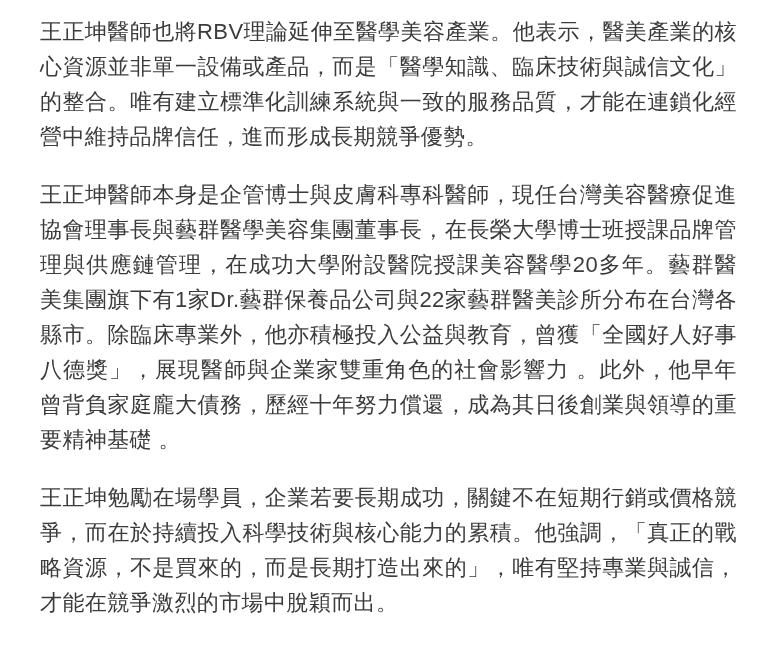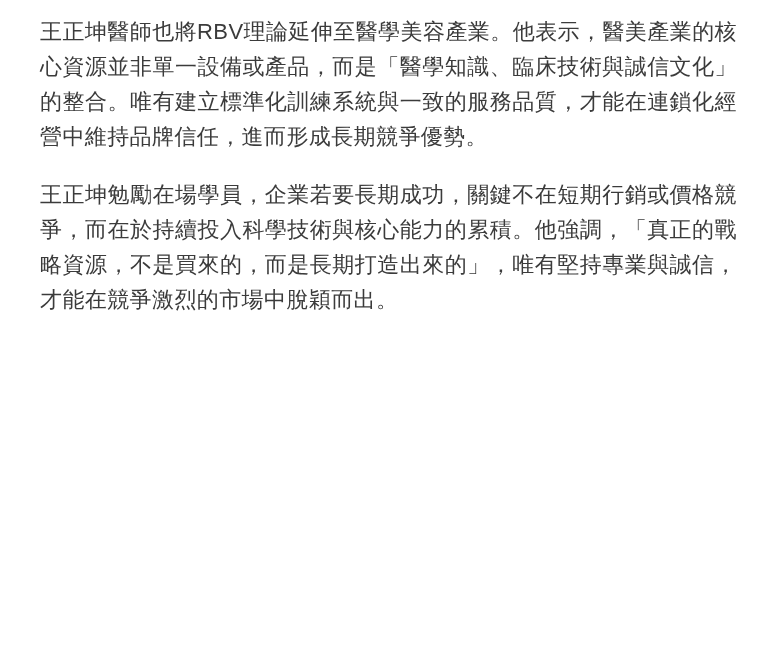--- a/index.html
+++ b/index.html
@@ -29,14 +29,15 @@
   }
   .para:last-child {
     margin-bottom: 12px;
   }
 </style>
 </head>
 <body>
 
 <div class="article">
   <p class="para">王正坤醫師也將RBV理論延伸至醫學美容產業。他表示，醫美產業的核心資源並非單一設備或產品，而是「醫學知識、臨床技術與誠信文化」的整合。唯有建立標準化訓練系統與一致的服務品質，才能在連鎖化經營中維持品牌信任，進而形成長期競爭優勢。</p>
+  <p class="para">王正坤醫師本身是企管博士與皮膚科專科醫師，現任台灣美容醫療促進協會理事長與藝群醫學美容集團董事長，在長榮大學博士班授課品牌管理與供應鏈管理，在成功大學附設醫院授課美容醫學20多年。藝群醫美集團旗下有1家Dr.藝群保養品公司與22家藝群醫美診所分布在台灣各縣市。除臨床專業外，他亦積極投入公益與教育，曾獲「全國好人好事八德獎」，展現醫師與企業家雙重角色的社會影響力 。此外，他早年曾背負家庭龐大債務，歷經十年努力償還，成為其日後創業與領導的重要精神基礎 。</p>
   <p class="para">王正坤勉勵在場學員，企業若要長期成功，關鍵不在短期行銷或價格競爭，而在於持續投入科學技術與核心能力的累積。他強調，「真正的戰略資源，不是買來的，而是長期打造出來的」，唯有堅持專業與誠信，才能在競爭激烈的市場中脫穎而出。</p>
 </div>
 
 </body></html>

